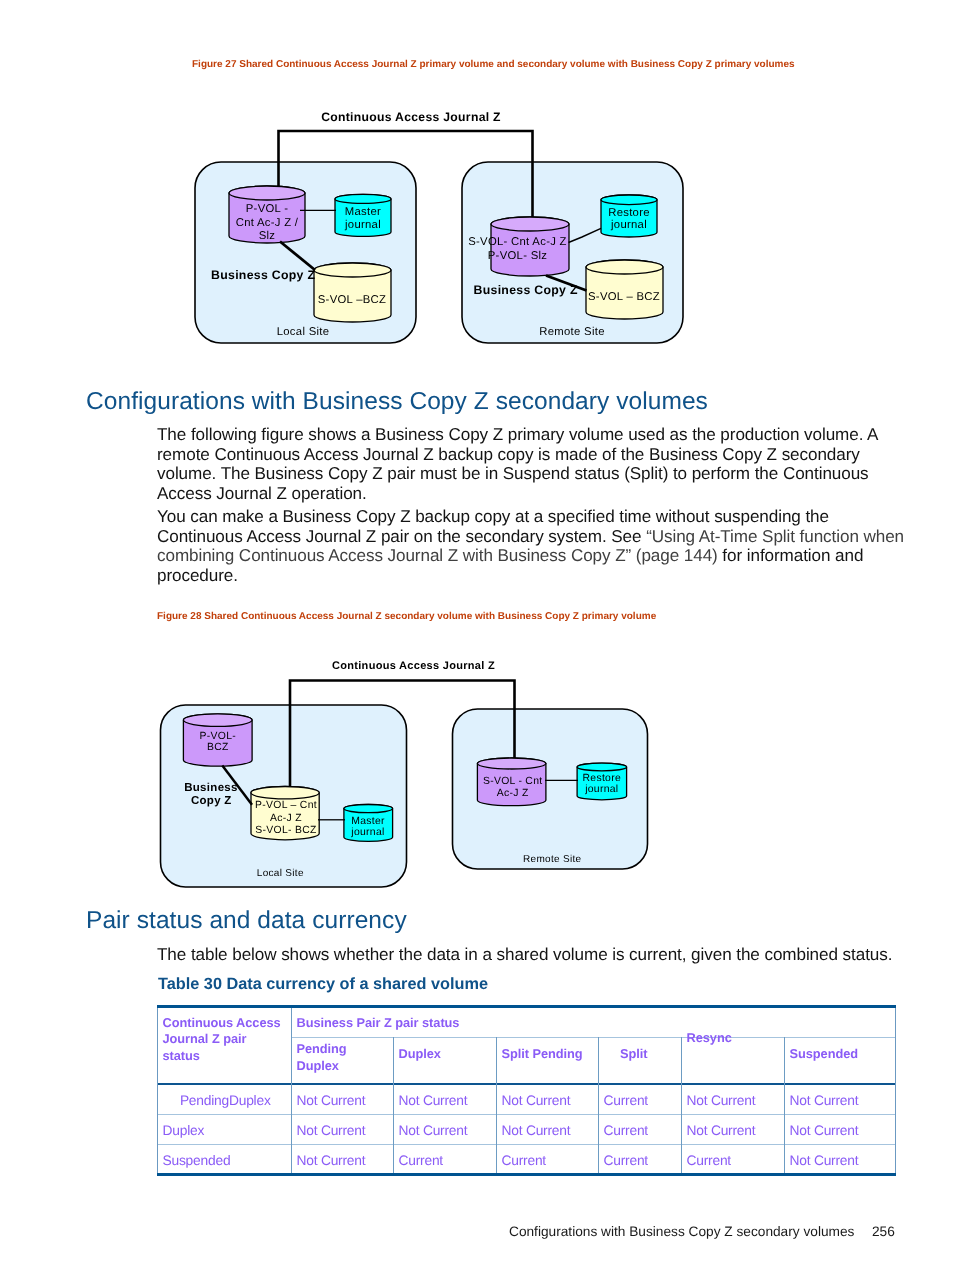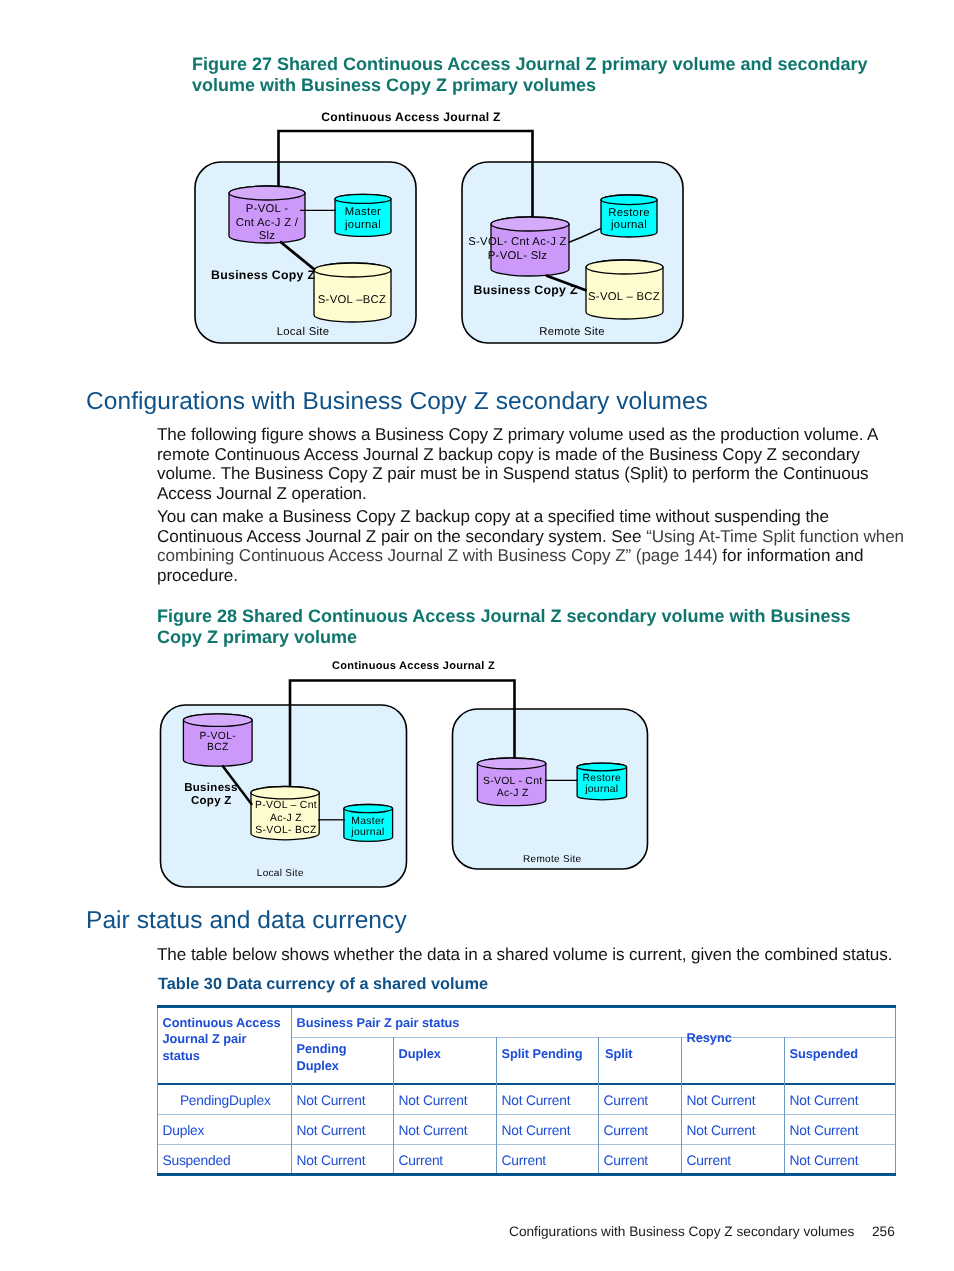--- a/index.html
+++ b/index.html
@@ -2,41 +2,41 @@
 <html><head>
 <meta charset="utf-8">
 <title>Configurations with Business Copy Z secondary volumes</title>
 <style>
   html,body{margin:0;padding:0;}
   body{width:954px;height:1271px;background:#ffffff;
        font-family:"Liberation Sans",sans-serif;color:#000;
        position:relative;overflow:hidden;-webkit-font-smoothing:antialiased;text-rendering:geometricPrecision;}
   .page{position:absolute;left:0;top:0;width:954px;height:1271px;}
 
-  .fig-caption{position:absolute;color:#0f766e;font-weight:bold;
-       font-size:18px;line-height:21.1px;letter-spacing:0px;}
+  .fig-caption{position:absolute;color:#c2410c;font-weight:bold;
+       font-size:10px;line-height:21.1px;letter-spacing:0px;}
 
   .h1{position:absolute;color:#0f5289;font-size:24.5px;font-weight:400;
       letter-spacing:0.07px;white-space:nowrap;}
 
   .para{position:absolute;font-size:17.1px;line-height:19.5px;color:#141414;
         letter-spacing:-0.08px;text-align:left;}
   .para .lk{color:#404040;}
 
   .tbl-caption{position:absolute;color:#0f5289;font-weight:bold;font-size:16.3px;
        letter-spacing:0px;text-align:right;}
 
   
   .tblwrap{position:absolute;}
   .tb-hline{position:absolute;left:0;height:1px;background:#a6c4de;}
   .tb-hline.thick{height:3px;background:#005390;}
   .tb-hline.mid{height:2px;background:#0d5590;}
   .tb-vline{position:absolute;width:1px;background:#6d9cc3;}
   .tb-vline.edge{background:#6b99c2;}
-  .tb-cell{position:absolute;font-size:13.8px;line-height:16.5px;color:#1d4ed8;
+  .tb-cell{position:absolute;font-size:13.8px;line-height:16.5px;color:#8b5cf6;
        letter-spacing:-0.22px;white-space:pre-line;}
   .tb-cell.hd{font-weight:bold;font-size:12.8px;letter-spacing:-0.05px;line-height:16.6px;}
 
   .footer{position:absolute;font-size:13.7px;color:#1a1a1a;letter-spacing:0px;}
   svg{display:block;}
 </style>
 </head>
 <body>
 
 <div class="page">
@@ -159,21 +159,21 @@
       <div class="tb-vline" style="left: 524px; top: 31.5px; height: 136.5px;"></div>
       <div class="tb-vline" style="left: 627px; top: 31.5px; height: 136.5px;"></div>
       <div class="tb-cell hd" style="left: 5.5px; top: 9.7px; width: 125.5px;">Continuous Access
 Journal Z pair
 status</div>
       <div class="tb-cell hd" style="left: 139.5px; top: 9.7px; width: 596.5px;">Business Pair Z pair status</div>
       <div class="tb-cell hd" style="left: 139.5px; top: 36px; width: 94.5px;">Pending
 Duplex</div>
       <div class="tb-cell hd" style="left: 241.5px; top: 41.2px; width: 95.5px;">Duplex</div>
       <div class="tb-cell hd" style="left: 344.5px; top: 41.2px; width: 94.5px;">Split Pending</div>
-      <div class="tb-cell hd" style="left: 448px; top: 41.2px; width: 75.5px;">Split</div>
+      <div class="tb-cell hd" style="left: 463px; top: 41.2px; width: 75.5px;">Split</div>
       <div class="tb-cell hd" style="left: 529.5px; top: 25px; width: 95.5px;">Resync</div>
       <div class="tb-cell hd" style="left: 632.5px; top: 41.2px; width: 104.5px;">Suspended</div>
       <div class="tb-cell" style="left: 5.5px; top: 87.7px; width: 125.5px; text-align: center;">PendingDuplex</div>
       <div class="tb-cell" style="left: 139.5px; top: 87.7px; width: 94.5px;">Not Current</div>
       <div class="tb-cell" style="left: 241.5px; top: 87.7px; width: 95.5px;">Not Current</div>
       <div class="tb-cell" style="left: 344.5px; top: 87.7px; width: 94.5px;">Not Current</div>
       <div class="tb-cell" style="left: 446.5px; top: 87.7px; width: 75.5px;">Current</div>
       <div class="tb-cell" style="left: 529.5px; top: 87.7px; width: 95.5px;">Not Current</div>
       <div class="tb-cell" style="left: 632.5px; top: 87.7px; width: 104.5px;">Not Current</div>
       <div class="tb-cell" style="left: 5.5px; top: 118.2px; width: 125.5px;">Duplex</div>

